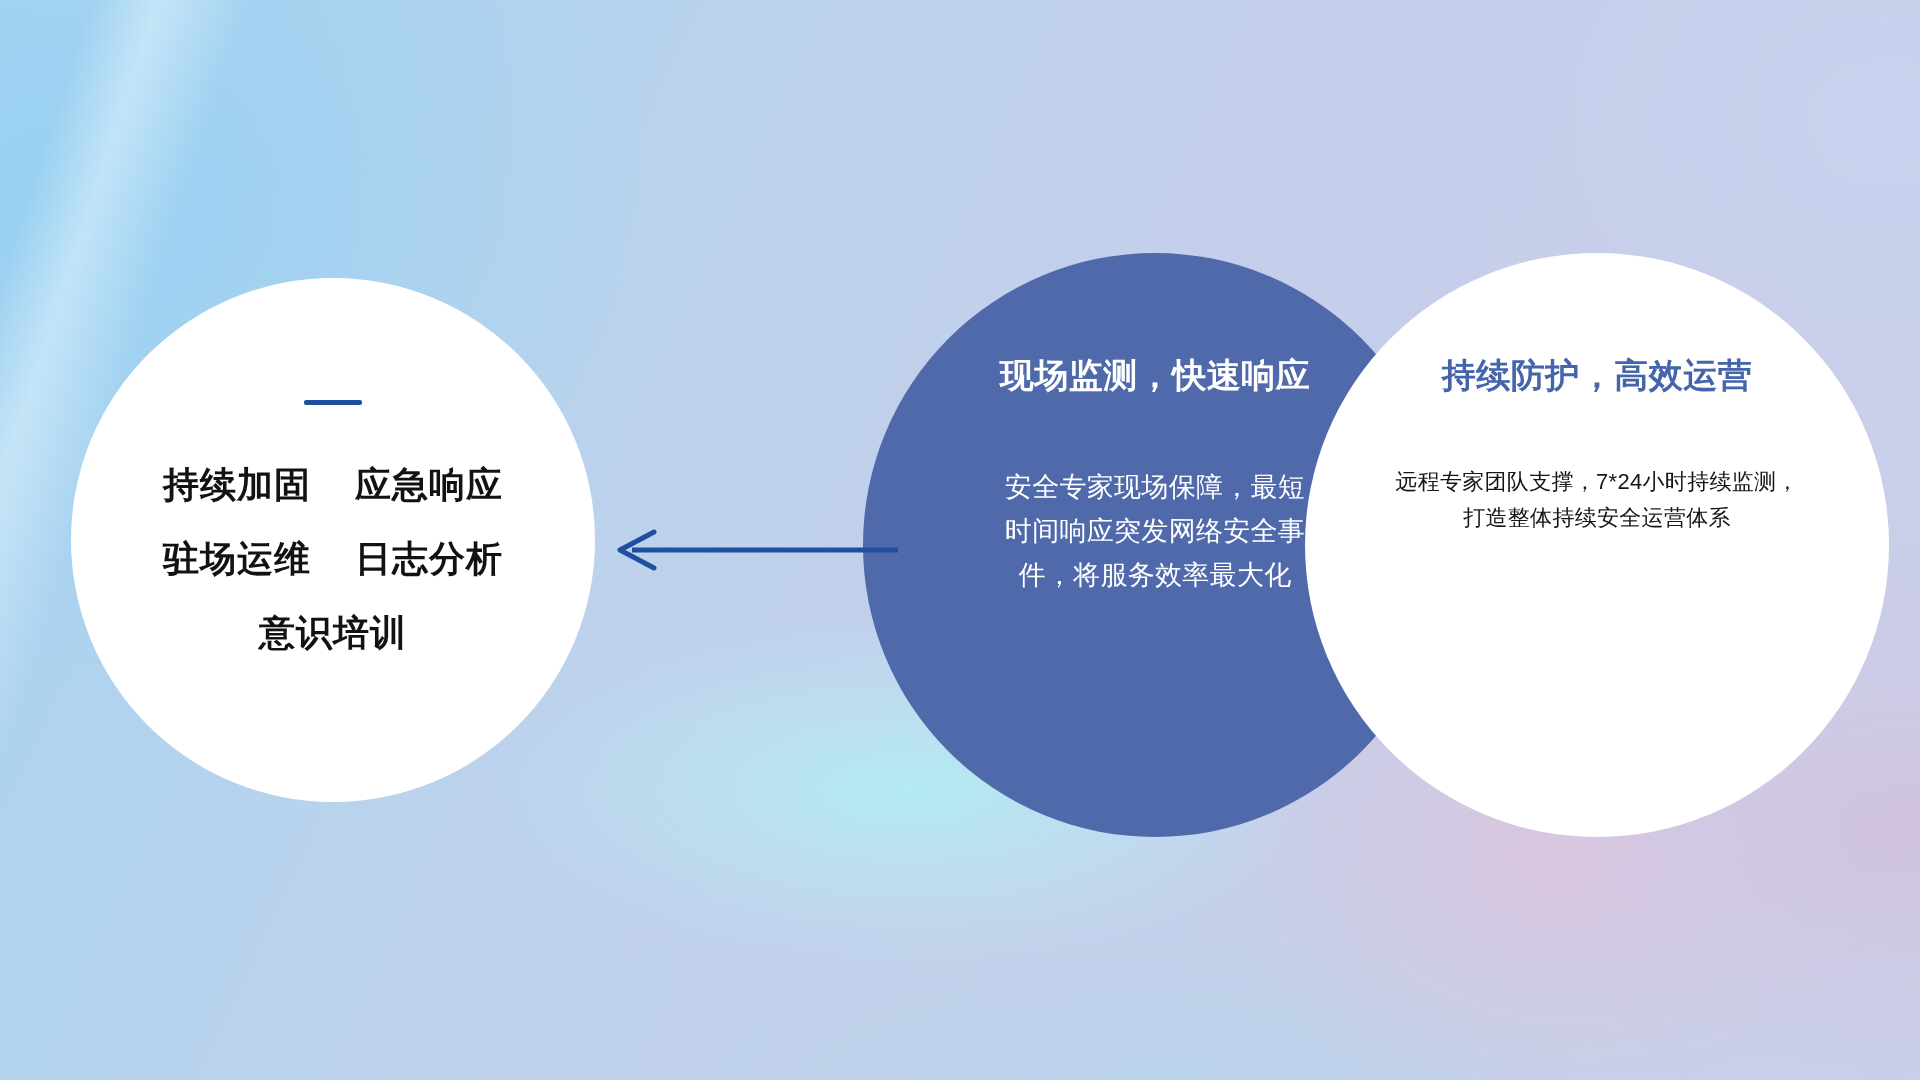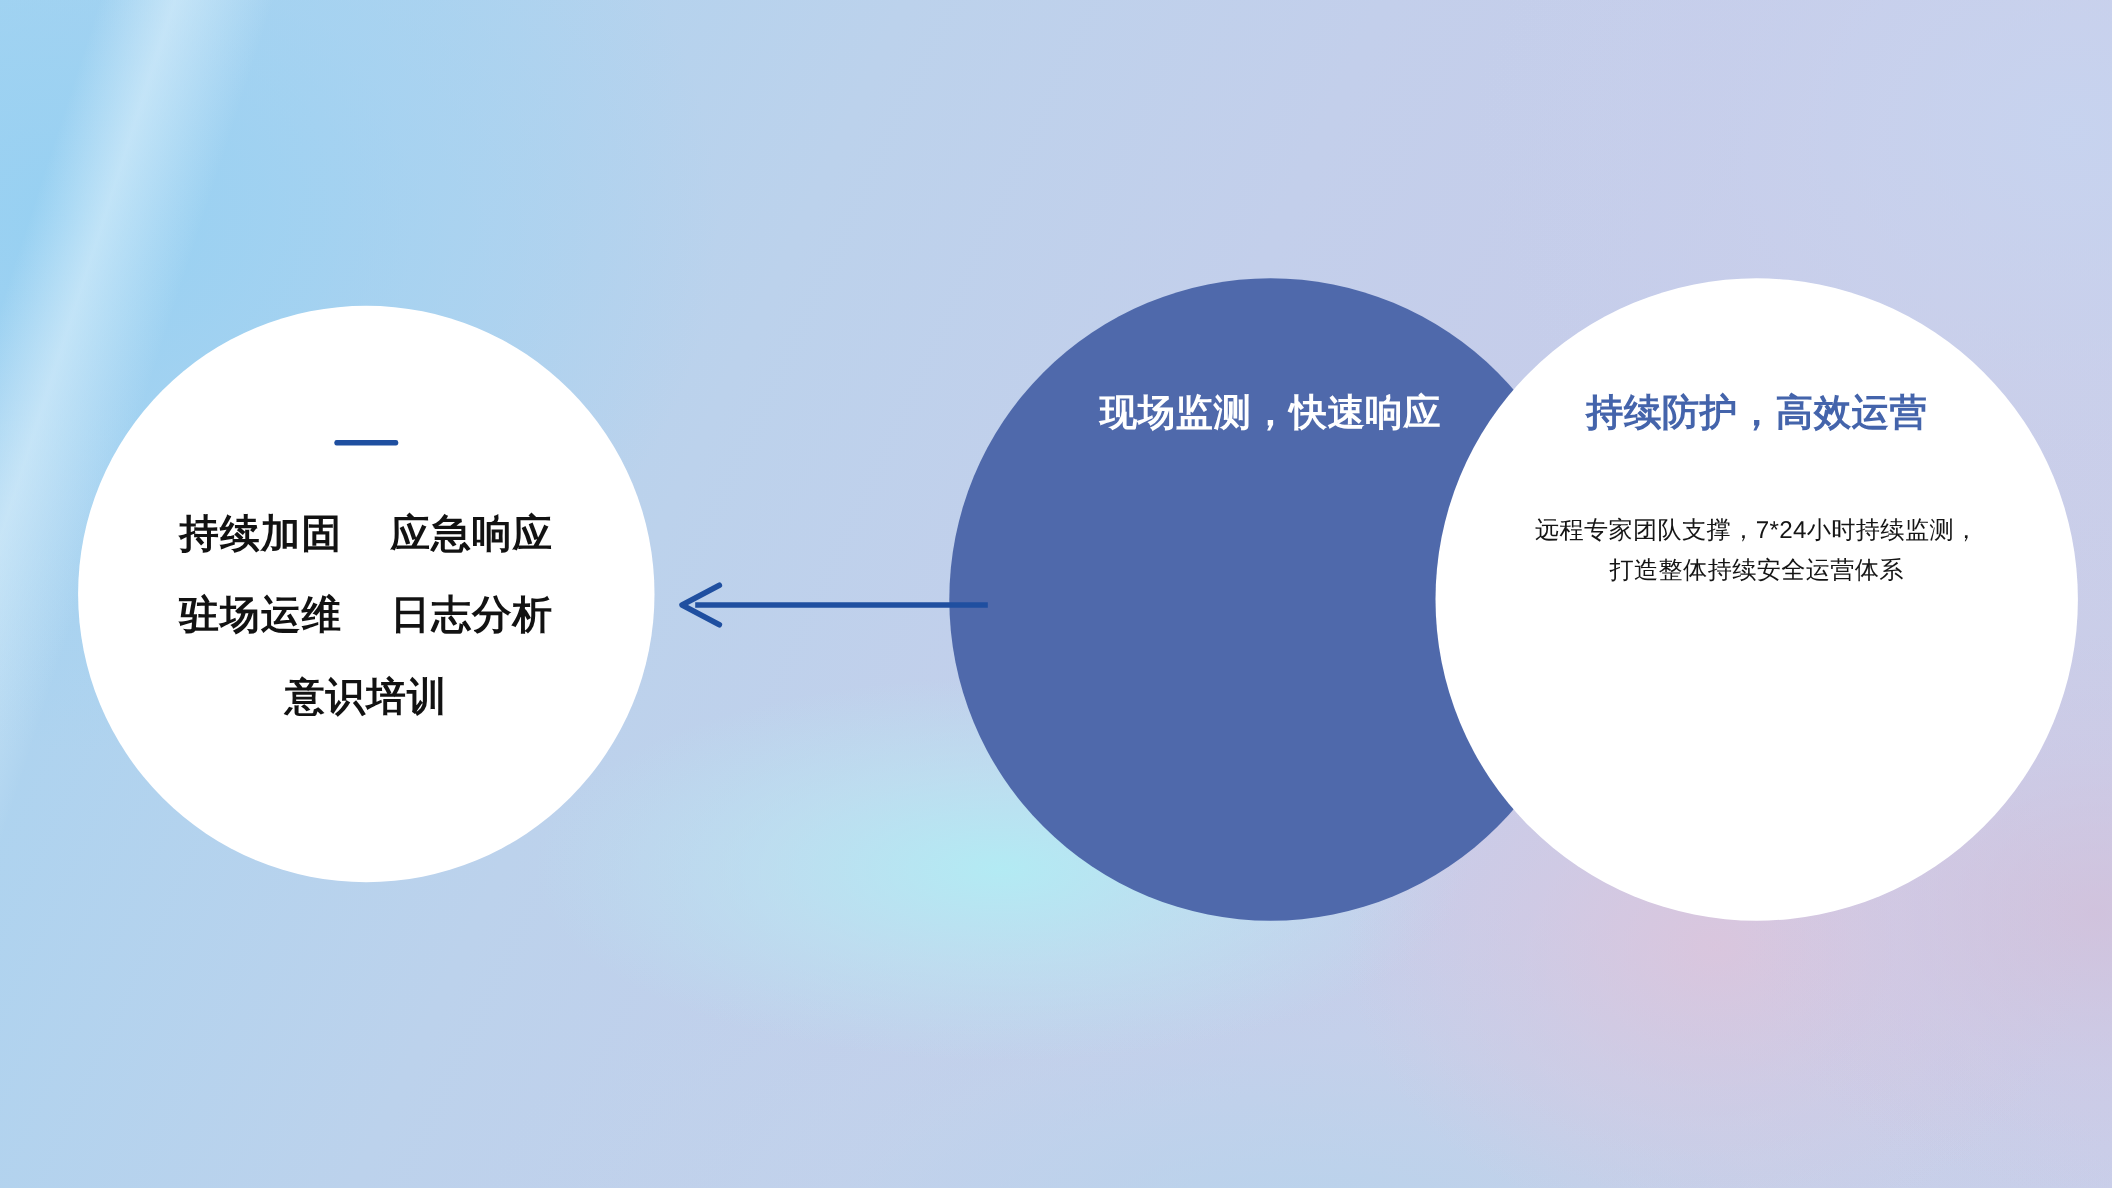--- a/index.html
+++ b/index.html
@@ -288,20 +288,21 @@
 
   <div id="left-content">
     <div id="left-rule"></div>
     <div class="left-line">持续加固    应急响应</div>
     <div class="left-line">驻场运维    日志分析</div>
     <div class="left-line">意识培训</div>
   </div>
 
   <div id="middle-content">
     <div id="middle-title">现场监测，快速响应</div>
+    <div id="middle-body">安全专家现场保障，最短时间响应突发网络安全事件，将服务效率最大化</div>
   </div>
 
   <div id="right-content">
     <div id="right-title">持续防护，高效运营</div>
     <div id="right-body">远程专家团队支撑，7*24小时持续监测，打造整体持续安全运营体系</div>
   </div>
 
 </div>
 
 </body></html>

